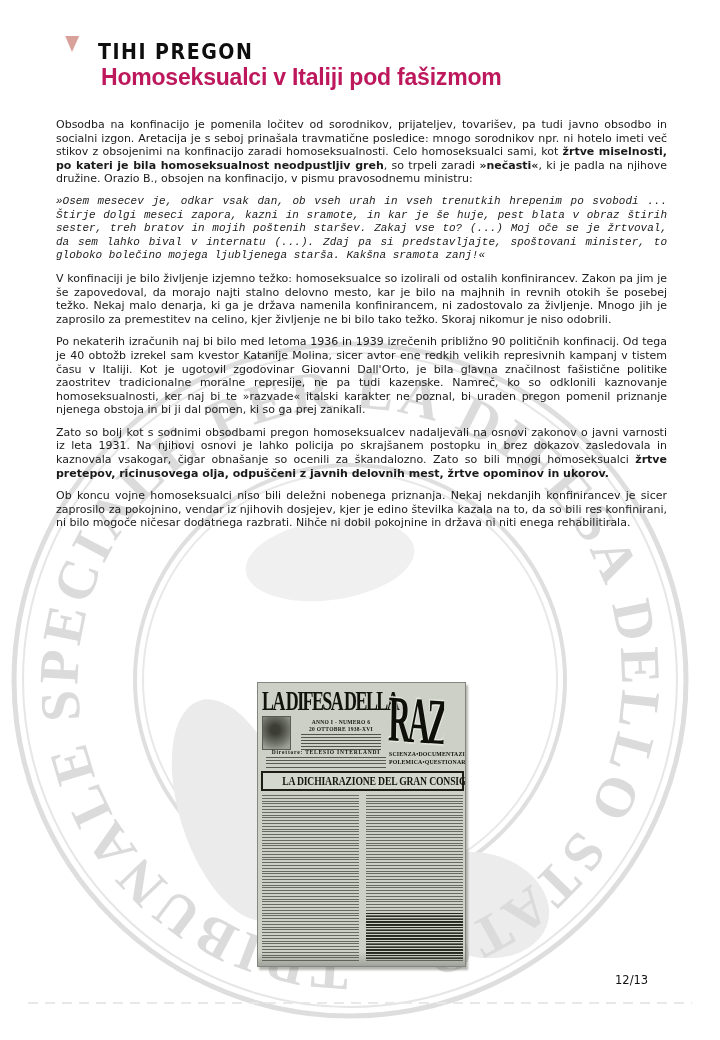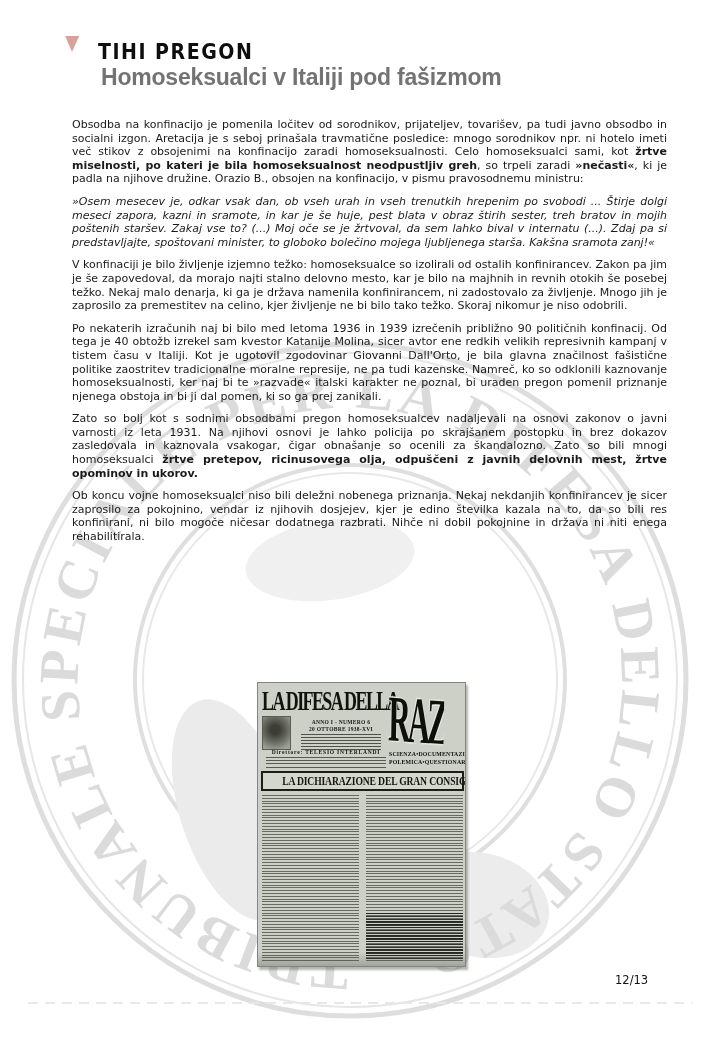--- a/index.html
+++ b/index.html
@@ -14,35 +14,35 @@
   .hdr { position:absolute; left:0; top:0; width:680px; height:110px; z-index:4; }
   .hdr-art { position:absolute; left:0; top:36px; width:260px; height:60px; }
   .kicker {
     position:absolute; left:98px; top:39px;
     font-family:"DejaVu Sans", sans-serif; font-weight:bold; font-size:19px;
     letter-spacing:1.5px; color:#0e0e0e; transform:scaleY(1.12); transform-origin:left top;
   }
   .doc-title {
     position:absolute; left:101px; top:64px;
     font-family:"Liberation Sans", sans-serif; font-weight:bold; font-size:23px;
-    letter-spacing:-0.2px; color:#737373;
+    letter-spacing:-0.2px; color:#be185d;
   }
 
   
   .watermark { position:absolute; left:0; top:0; width:720px; height:1040px; z-index:1; pointer-events:none; }
   .watermark text { font-family:"Liberation Serif", serif; font-weight:bold; }
 
   
   .bodytext {
     position:absolute; left:56px; top:118px; width:611px; z-index:2;
     font-size:11px; line-height:13.6px; text-align:justify;
   }
-  .bodytext p { margin:0 0 9px 16px; }
+  .bodytext p { margin:0 0 9px 0; }
   .bodytext .b { font-weight:bold; }
-  .bodytext .quote { font-style:italic; }
+  .bodytext .quote { font-style:italic;font-family:Liberation Mono, monospace; }
 
   
   .np {
     position:absolute; left:257px; top:682px; width:209px; height:285px; z-index:3;
     background:#ccd0c7; border:1px solid #83867e;
     box-shadow:2px 3px 2px rgba(90,92,85,0.45);
     font-family:"Liberation Serif", serif; color:#15150f; overflow:hidden;
   }
   .np-edge { position:absolute; right:0; bottom:0; width:100%; height:14px;
     background:linear-gradient(to bottom, rgba(0,0,0,0), rgba(60,62,55,0.30)); }

